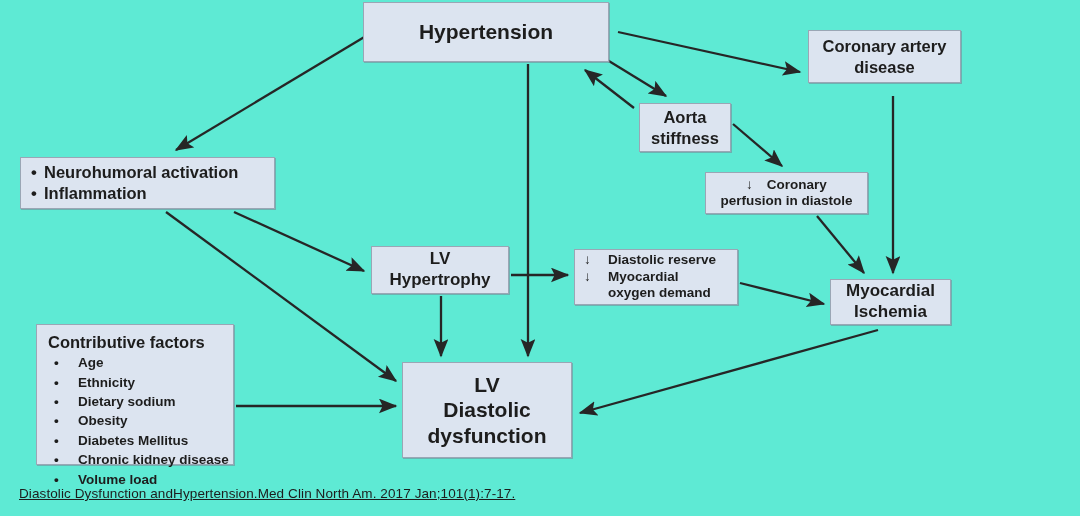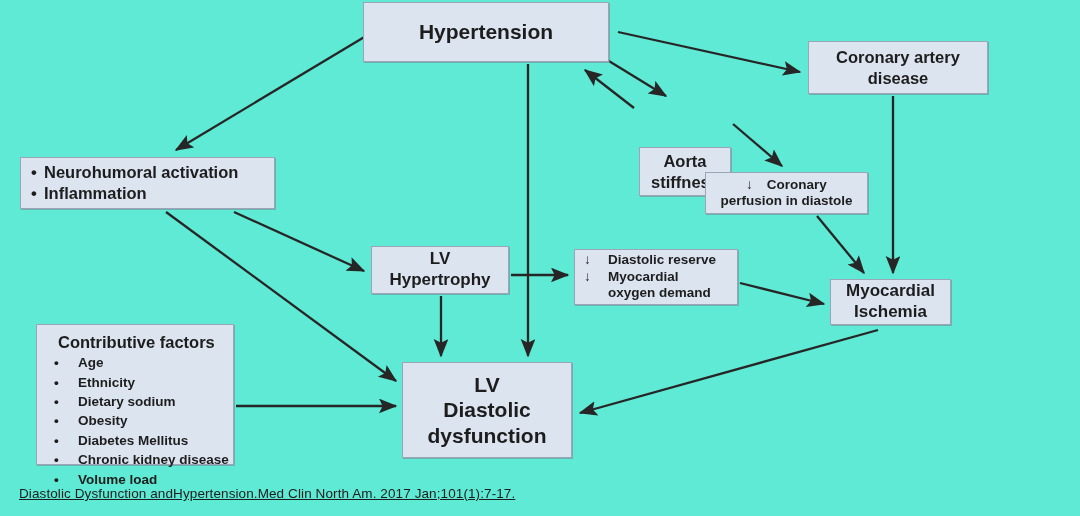--- a/index.html
+++ b/index.html
@@ -34,22 +34,22 @@
     color:#1d1d1d;
     font-weight:700;
     line-height:1.22;
     box-shadow:1px 1px 0 rgba(120,130,145,.55);
   }
   .node.left{align-items:flex-start;text-align:left;}
   .node .ln{display:block;white-space:nowrap;}
 
   
   #n-hypertension{left:363px;top:2px;width:246px;height:60px;font-size:21px;}
-  #n-cad{left:808px;top:41px;width:180px;height:53px;font-size:16.5px;}
-  #n-aorta{left:639px;top:103px;width:92px;height:49px;font-size:16.5px;margin-top:44px;}
+  #n-cad{left:808px;top:30px;width:153px;height:53px;font-size:16.5px;}
+  #n-aorta{left:639px;top:103px;width:92px;height:49px;font-size:16.5px;}
   #n-perfusion{left:705px;top:172px;width:163px;height:42px;font-size:13.5px;}
   #n-reserve{left:574px;top:249px;width:164px;height:56px;font-size:13.5px;}
   #n-ischemia{left:830px;top:279px;width:121px;height:46px;font-size:17px;}
   #n-lvh{left:371px;top:246px;width:138px;height:48px;font-size:17px;}
   #n-lvdd{left:402px;top:362px;width:170px;height:96px;font-size:21px;}
   #n-neuro{left:20px;top:157px;width:255px;height:52px;font-size:16.5px;padding:5px 10px 5px 10px;justify-content:center;}
   #n-contrib{left:36px;top:324px;width:198px;height:141px;font-size:13.5px;padding:7px 8px 6px 10px;justify-content:flex-start;}
 
   
   .bullets{margin:0;padding:0;list-style:none;width:100%;}
@@ -64,21 +64,21 @@
     flex:0 0 13px;
     font-weight:700;
   }
   #n-neuro .bullets li{font-size:16.5px;font-weight:700;line-height:1.28;}
   #n-contrib .title{
     font-size:16.5px;
     font-weight:700;
     display:block;
     width:100%;
     text-align:left;
-    margin:0 0 1px 11px;
+    margin:0 0 1px 1px;
   }
   #n-contrib .bullets li{font-size:13.5px;font-weight:700;line-height:1.44;}
   #n-contrib .bullets li .bul{width:24px;flex:0 0 24px;text-align:left;padding-left:7px;}
 
   
   .arrowrow{display:flex;align-items:baseline;white-space:nowrap;width:100%;}
   .arrowrow .dn{flex:0 0 20px;display:inline-block;font-weight:700;}
   #n-reserve{align-items:flex-start;text-align:left;padding-left:9px;}
   #n-reserve .arrowrow .dn{flex:0 0 24px;}
   #n-reserve .indent{padding-left:24px;}

